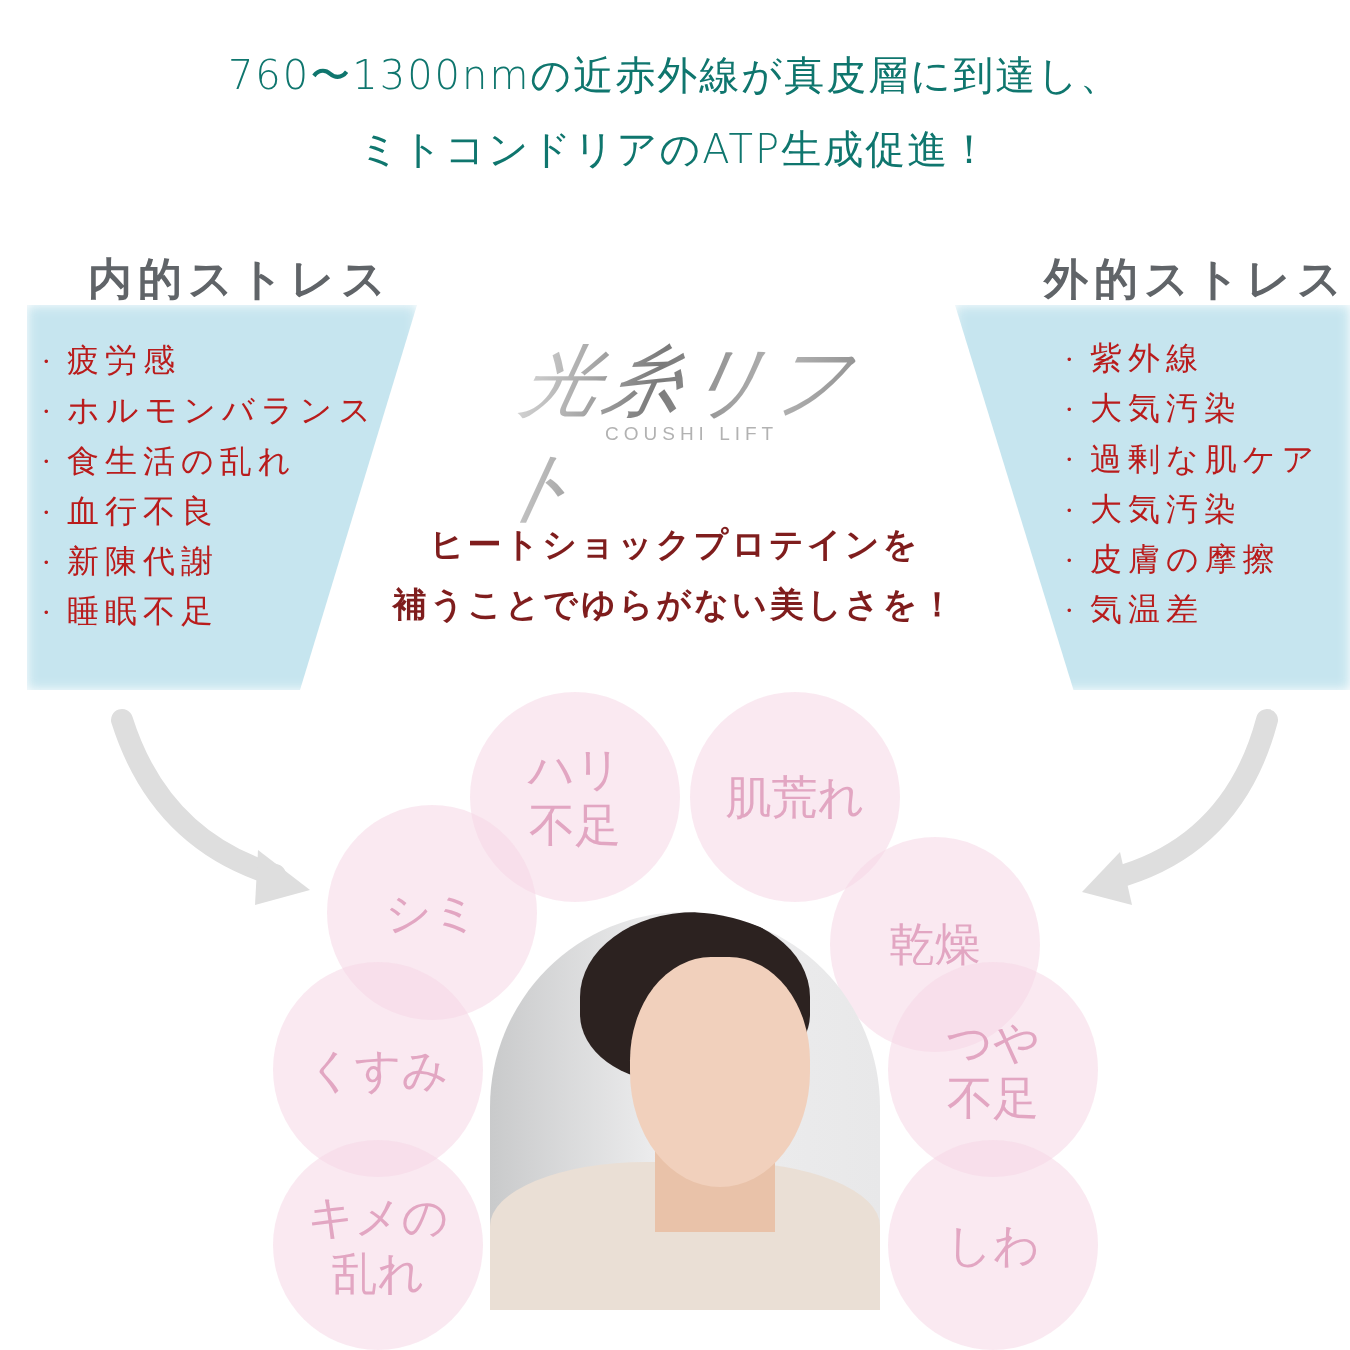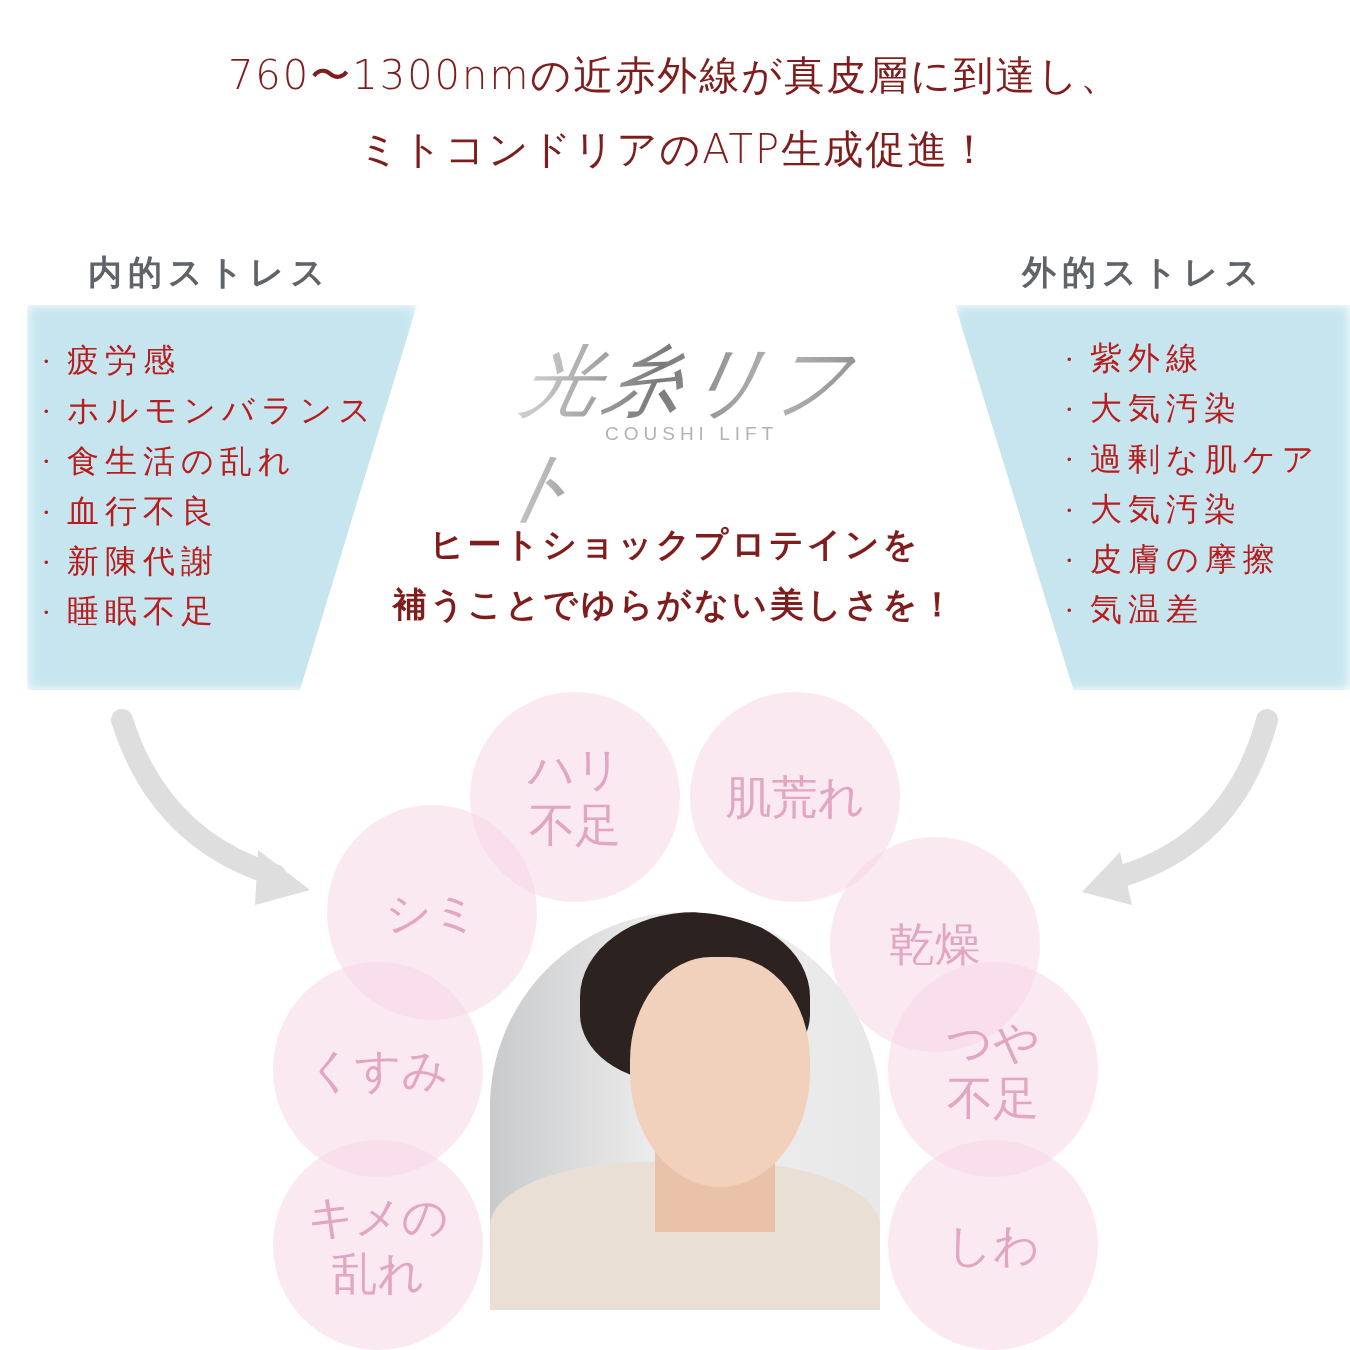--- a/index.html
+++ b/index.html
@@ -2,31 +2,31 @@
 <html><head>
   <meta charset="utf-8">
   <style>
     * { box-sizing: border-box; margin: 0; padding: 0; }
     html, body { width: 1350px; height: 1350px; background: #ffffff; overflow: hidden; }
     body { position: relative; font-family: "DejaVu Sans", sans-serif; color: #5f6468; }
 
     .headline {
       position: absolute; left: 0; width: 1350px; text-align: center;
       font-family: "DejaVu Sans", sans-serif; font-weight: 300;
-      color: #7f1d1d; font-size: 40px; letter-spacing: 2px;
+      color: #0f766e; font-size: 40px; letter-spacing: 2px;
     }
     .headline.l1 { top: 48px; }
     .headline.l2 { top: 122px; }
 
     .panel-title {
-      position: absolute; top: 250px; font-size: 34px; font-weight: bold;
+      position: absolute; top: 250px; font-size: 44px; font-weight: bold;
       color: #606468; letter-spacing: 6px;
     }
     .panel-title.left { left: 88px; }
-    .panel-title.right { left: 1022px; }
+    .panel-title.right { left: 1044px; }
 
     .panel {
       position: absolute; top: 305px; height: 385px;
       background: #c6e5ef;
       filter: blur(6px);
     }
     .panel.left {
       left: 27px; width: 390px;
       clip-path: polygon(0 0, 100% 0, 70% 100%, 0 100%);
     }

